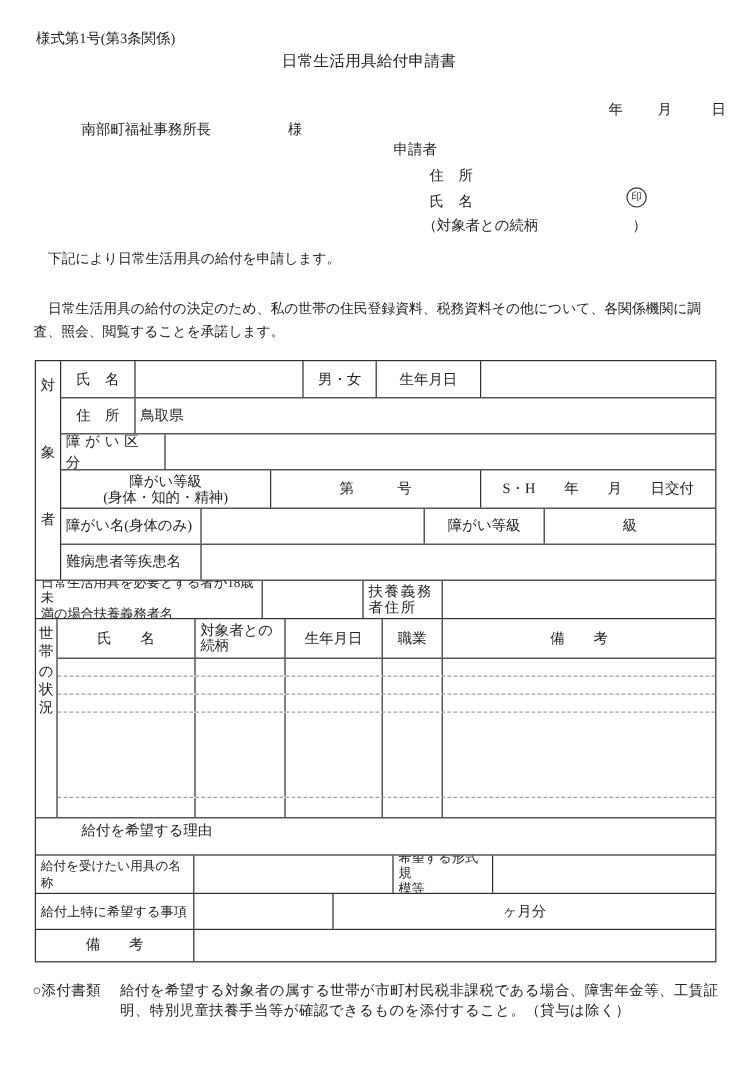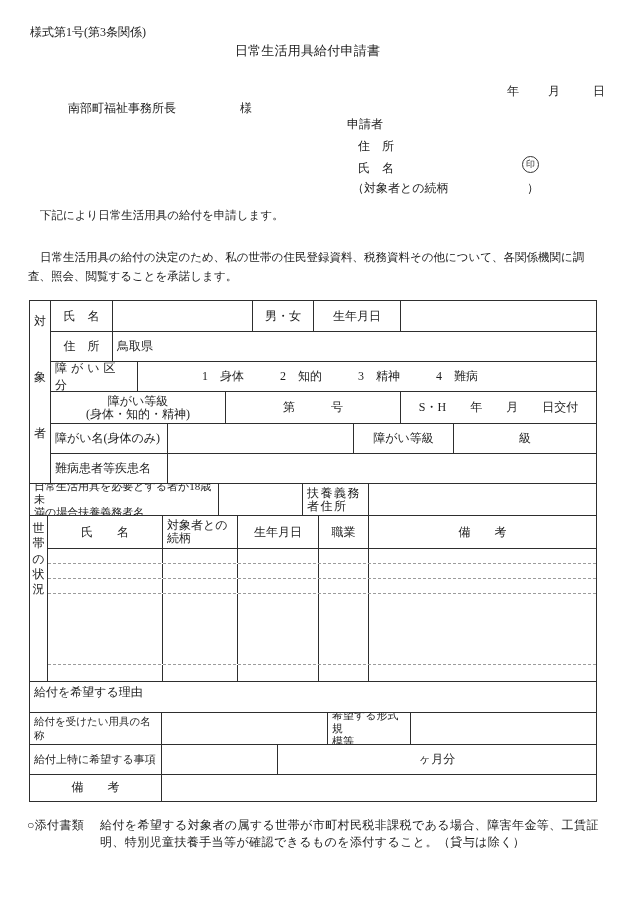--- a/index.html
+++ b/index.html
@@ -71,21 +71,21 @@
 <div class="abs" style="left:30px;top:24px;">様式第1号(第3条関係)</div>
 <div class="abs title">日常生活用具給付申請書</div>
 
 <div class="abs dateline" style="left:507px;top:83px;">
   <span>年</span><span class="dsp2">月</span><span class="dsp3">日</span>
 </div>
 
 <div class="abs" style="left:68px;top:100px;">南部町福祉事務所長</div>
 <div class="abs" style="left:240px;top:100px;">様</div>
 
-<div class="abs" style="left:347px;top:116px;">申請者</div>
+<div class="abs" style="left:328px;top:116px;">申請者</div>
 <div class="abs" style="left:358px;top:138px;">住　所</div>
 <div class="abs" style="left:358px;top:160px;">氏　名</div>
 <div class="seal">印</div>
 <div class="abs" style="left:352px;top:180px;">（対象者との続柄</div>
 <div class="abs" style="left:527px;top:180px;">）</div>
 
 <div class="abs f115" style="left:40px;top:208px;">下記により日常生活用具の給付を申請します。</div>
 <div class="abs f115" style="left:40px;top:250px;">日常生活用具の給付の決定のため、私の世帯の住民登録資料、税務資料その他について、各関係機関に調</div>
 <div class="abs f115" style="left:28px;top:269px;">査、照会、閲覧することを承諾します。</div>
 
@@ -103,21 +103,20 @@
         <div class="c w140"></div>
         <div class="c cc w61">男・女</div>
         <div class="c cc w87">生年月日</div>
       </div>
       <div class="row h30">
         <div class="c cc w62">住　所</div>
         <div class="c last">鳥取県</div>
       </div>
       <div class="row h30">
         <div class="c w87 ls4">障がい区分</div>
-        <div class="c last pl64">1　身体　　　2　知的　　　3　精神　　　4　難病</div>
       </div>
       <div class="row h32">
         <div class="c cc w175">
           <div class="lines" style="text-align:center;">
             <span>障がい等級</span>
             <span>(身体・知的・精神)</span>
           </div>
         </div>
         <div class="c cc w175">第　　　号</div>
         <div class="c cc last">S・H　　年　　月　　日交付</div>
@@ -205,21 +204,21 @@
         <div class="c w115"></div>
           <div class="c w75"></div>
           <div class="c w81"></div>
           <div class="c w50"></div>
           <div class="c last"></div>
       </div>
     </div>
   </div>
 
   <div class="row h32">
-    <div class="c last top" style="border-right:none;">給付を希望する理由</div>
+    <div class="c last top" style="border-right:none;margin-left:34px;">給付を希望する理由</div>
   </div>
 
   <div class="row h32">
     <div class="c w132 f105">給付を受けたい用具の名称</div>
     <div class="c w166"></div>
     <div class="c w83 f11">
       <div class="lines">
         <span>希望する形式規</span>
         <span>模等</span>
       </div>

